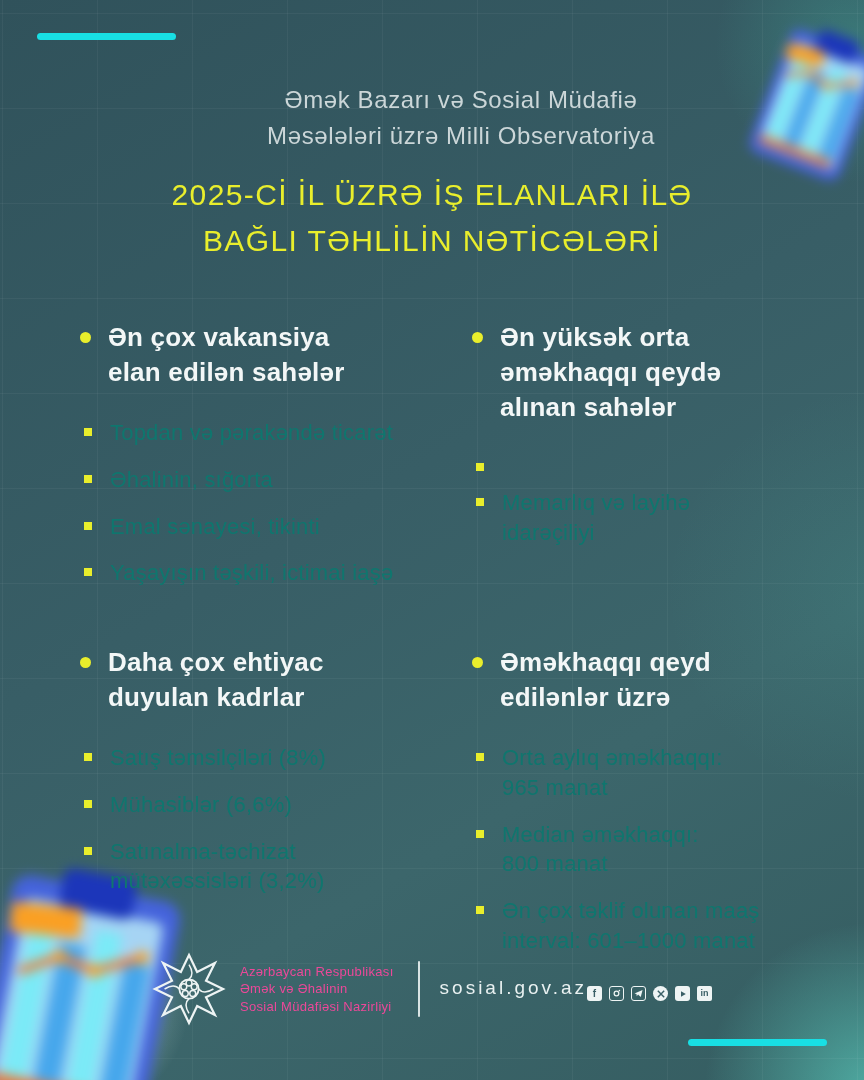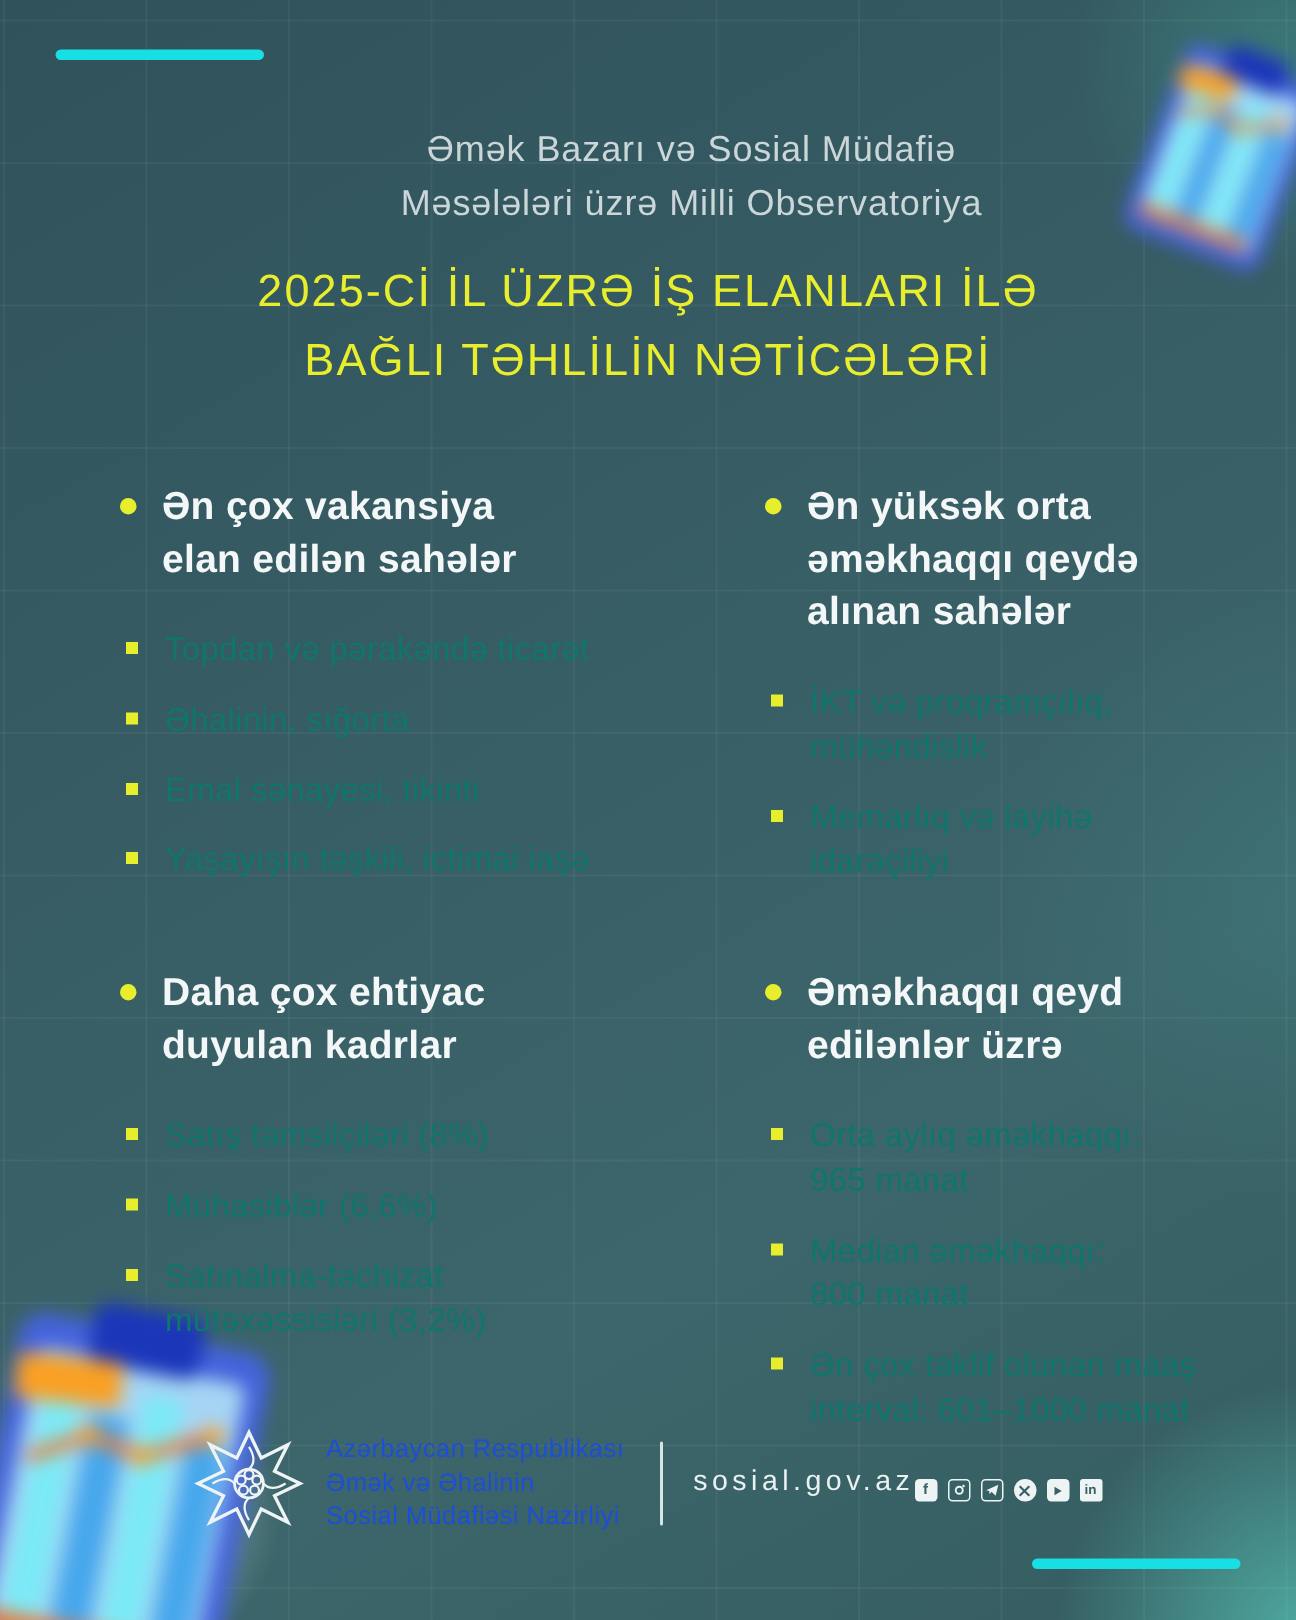--- a/index.html
+++ b/index.html
@@ -29,21 +29,21 @@
     letter-spacing:0.6px;white-space:pre-line;margin-left:29px;
   }
   .main-title{
     position:absolute;top:172px;left:0;width:100%;text-align:center;
     font-size:30px;line-height:1.52;font-weight:400;
     letter-spacing:1.4px;white-space:pre-line;
   }
 
   .content-grid{
     position:absolute;top:320px;left:80px;width:724px;
-    display:grid;grid-template-columns:392px 1fr;column-gap:0;row-gap:40px;gap:38px;
+    display:grid;grid-template-columns:392px 1fr;column-gap:0;row-gap:40px;
   }
   .sec-head{display:flex;align-items:flex-start;}
   .dot{width:11px;height:11px;border-radius:50%;background:#e9ee2c;flex:0 0 11px;margin:12px 17px 0 0;}
   .sec-title{
     margin:0;font-size:26px;line-height:1.35;font-weight:700;color:#f3f7f7;
     white-space:pre-line;letter-spacing:0.2px;
   }
   ul.items{list-style:none;margin:28px 0 0 0;padding:0;}
   ul.items li{display:flex;align-items:flex-start;margin-bottom:17px;}
   .sq{width:8px;height:8px;background:#e9ee2c;flex:0 0 8px;margin:10px 18px 0 4px;}
@@ -51,21 +51,21 @@
     font-size:22px;line-height:1.35;font-weight:400;color:#0f766e;
     white-space:pre-line;letter-spacing:0.2px;
   }
 
   .footer{
     position:absolute;top:952px;left:0;width:100%;
     display:flex;justify-content:center;align-items:center;
   }
   .logo-box{width:74px;height:74px;margin-right:14px;flex:0 0 74px;}
   .ministry{
-    font-size:17px;line-height:1.32;color:#1d4ed8;letter-spacing:0.3px;
+    font-size:13px;line-height:1.32;color:#ec4899;letter-spacing:0.3px;
     white-space:pre-line;
   }
   .divider{width:2px;height:56px;background:rgba(235,242,242,0.9);border-radius:2px;margin:0 20px 0 24px;}
   .site-block{display:flex;flex-direction:row;}
   .website{font-size:19px;letter-spacing:3px;color:#e9f1f1;font-weight:400;}
   .socials{display:flex;gap:7px;margin-top:9px;}
   .sicon{
     width:15px;height:15px;border-radius:3px;background:#eef4f4;color:#3a5f66;
     display:flex;align-items:center;justify-content:center;
     font-size:10px;font-weight:700;line-height:1;
@@ -159,22 +159,20 @@
   <section>
     <div class="sec-head">
       <span class="dot"></span>
       <h2 class="sec-title">Ən yüksək orta
 əməkhaqqı qeydə
 alınan sahələr</h2>
     </div>
     <ul class="items">
       <li>
           <span class="sq"></span>
-          <span class="item-text">İKT və proqramçılıq,
-mühəndislik</span>
         </li>
       <li>
           <span class="sq"></span>
           <span class="item-text">Memarlıq və layihə
 idarəçiliyi</span>
         </li>
     </ul>
   </section>
 
   <section>

